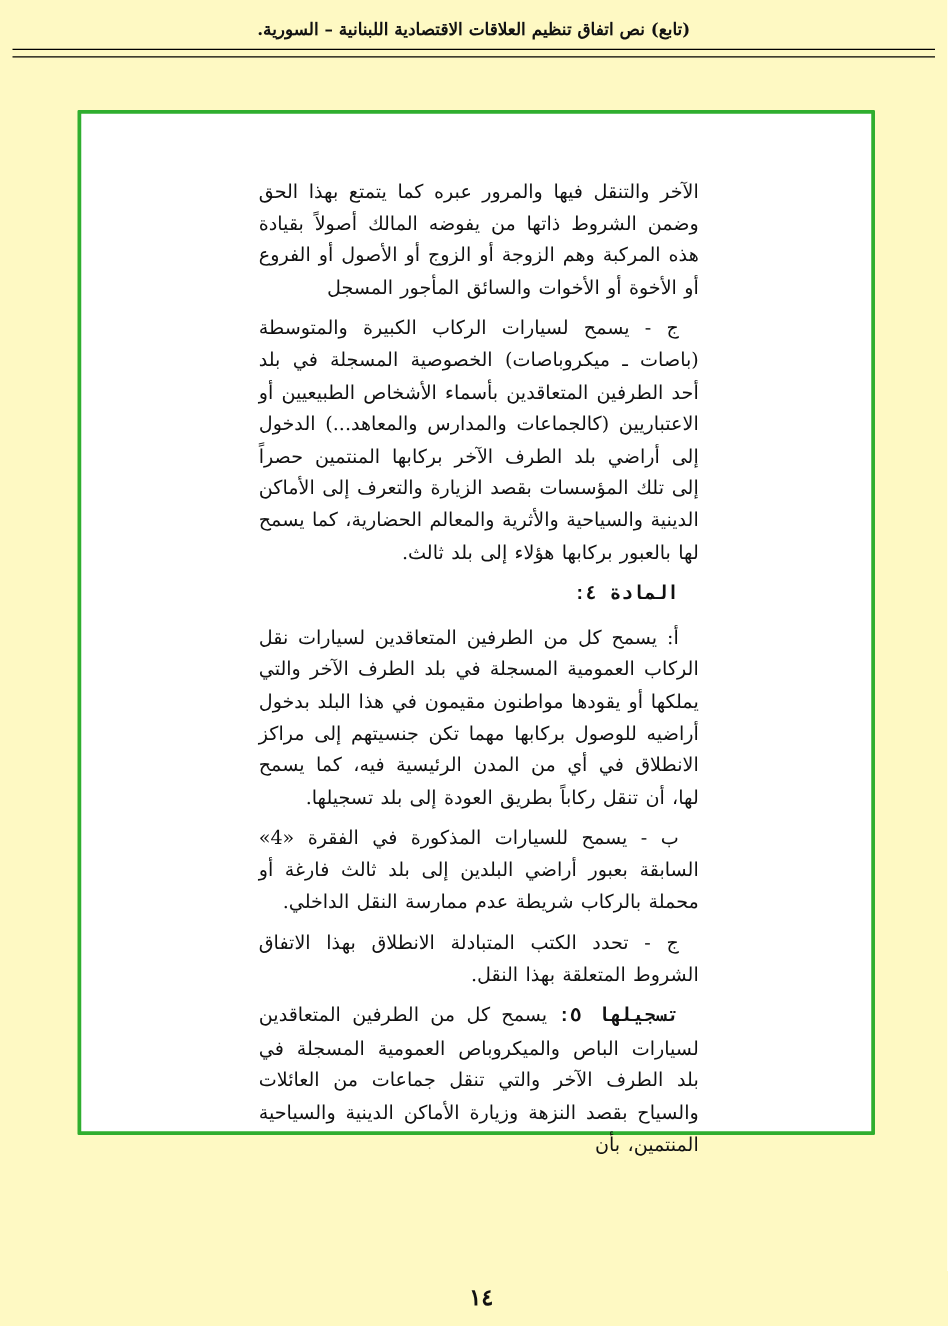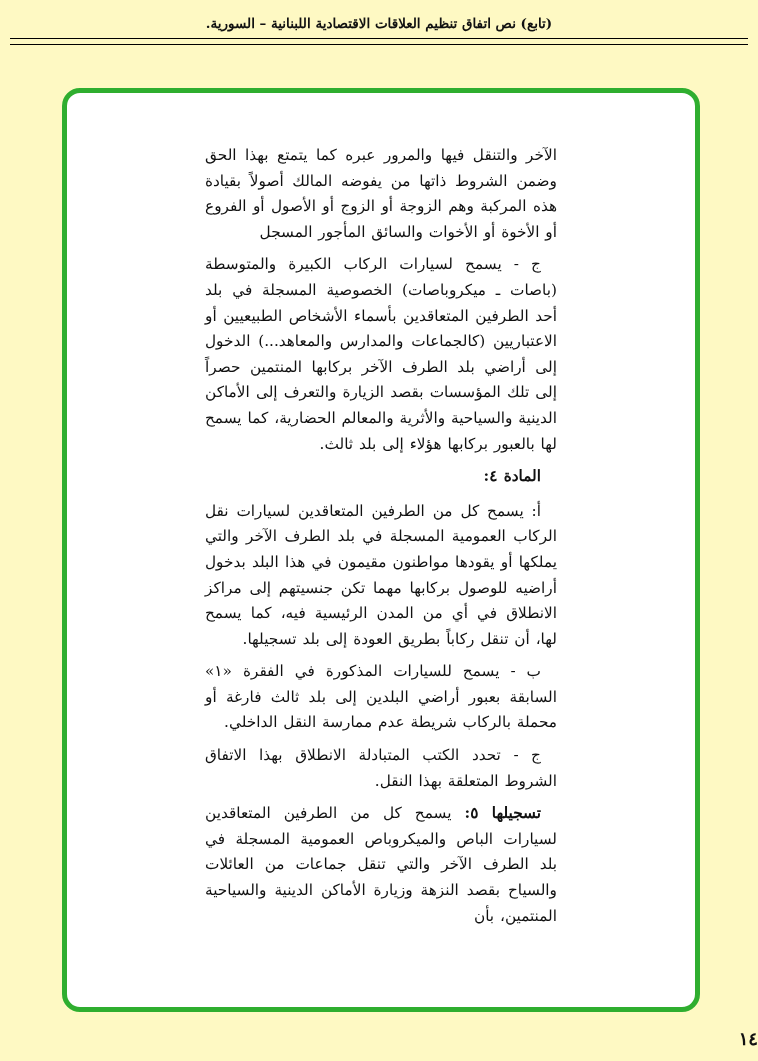--- a/index.html
+++ b/index.html
@@ -41,24 +41,24 @@
     font-weight: bold;
     font-size: 10.8px;
   }
 
   
   .content-frame {
     position: absolute;
     left: 62px;
     top: 88px;
     width: 638px;
-    height: 924px;
+    height: 820px;
     box-sizing: border-box;
-    border: 5px solid #a16207;
-    border-radius: 18px;
+    border: 3px solid #a16207;
+    border-radius: 1px;
     background: #ffffff;
   }
 
   
   .text-column {
     position: absolute;
     top: 50px;
     right: 138px;
     width: 352px;
     direction: rtl;
@@ -72,28 +72,30 @@
     text-indent: 16px;
   }
   .para.no-indent {
     text-indent: 0;
   }
   .para.article-heading {
     margin-bottom: 9px;
   }
   .bold {
     font-weight: bold;
+    font-family: Liberation Mono, monospace;
   }
 
   
   .page-number {
     position: absolute;
     left: 0;
     right: 0;
     bottom: 12px;
+    text-align: center;
     font-size: 18px;
     font-weight: bold;
     direction: rtl;
     padding-left: 12px;
   }
 </style>
 </head>
 <body>
 
 <div class="page">
@@ -110,21 +112,21 @@
 
       <p class="para no-indent">الآخر والتنقل فيها والمرور عبره كما يتمتع بهذا الحق وضمن الشروط ذاتها من يفوضه المالك أصولاً بقيادة هذه المركبة وهم الزوجة أو الزوج أو الأصول أو الفروع أو الأخوة أو الأخوات والسائق المأجور المسجل</p>
 
 
       <p class="para">ج - يسمح لسيارات الركاب الكبيرة والمتوسطة (باصات ـ ميكروباصات) الخصوصية المسجلة في بلد أحد الطرفين المتعاقدين بأسماء الأشخاص الطبيعيين أو الاعتباريين (كالجماعات والمدارس والمعاهد...) الدخول إلى أراضي بلد الطرف الآخر بركابها المنتمين حصراً إلى تلك المؤسسات بقصد الزيارة والتعرف إلى الأماكن الدينية والسياحية والأثرية والمعالم الحضارية، كما يسمح لها بالعبور بركابها هؤلاء إلى بلد ثالث.</p>
 
       <p class="para article-heading"><span class="bold">المادة ٤:</span></p>
 
       <p class="para">أ: يسمح كل من الطرفين المتعاقدين لسيارات نقل الركاب العمومية المسجلة في بلد الطرف الآخر والتي يملكها أو يقودها مواطنون مقيمون في هذا البلد بدخول أراضيه للوصول بركابها مهما تكن جنسيتهم إلى مراكز الانطلاق في أي من المدن الرئيسية فيه، كما يسمح لها، أن تنقل ركاباً بطريق العودة إلى بلد تسجيلها.</p>
 
-      <p class="para">ب - يسمح للسيارات المذكورة في الفقرة «١» السابقة بعبور أراضي البلدين إلى بلد ثالث فارغة أو محملة بالركاب شريطة عدم ممارسة النقل الداخلي.</p>
+      <p class="para">ب - يسمح للسيارات المذكورة في الفقرة «4» السابقة بعبور أراضي البلدين إلى بلد ثالث فارغة أو محملة بالركاب شريطة عدم ممارسة النقل الداخلي.</p>
 
       <p class="para">ج - تحدد الكتب المتبادلة الانطلاق بهذا الاتفاق الشروط المتعلقة بهذا النقل.</p>
 
       <p class="para"><span class="bold">تسجيلها ٥:</span><span> يسمح كل من الطرفين المتعاقدين لسيارات الباص والميكروباص العمومية المسجلة في بلد الطرف الآخر والتي تنقل جماعات من العائلات والسياح بقصد النزهة وزيارة الأماكن الدينية والسياحية المنتمين، بأن</span></p>
 
     </div>
   </div>
 
   <div class="page-number">١٤</div>
 

